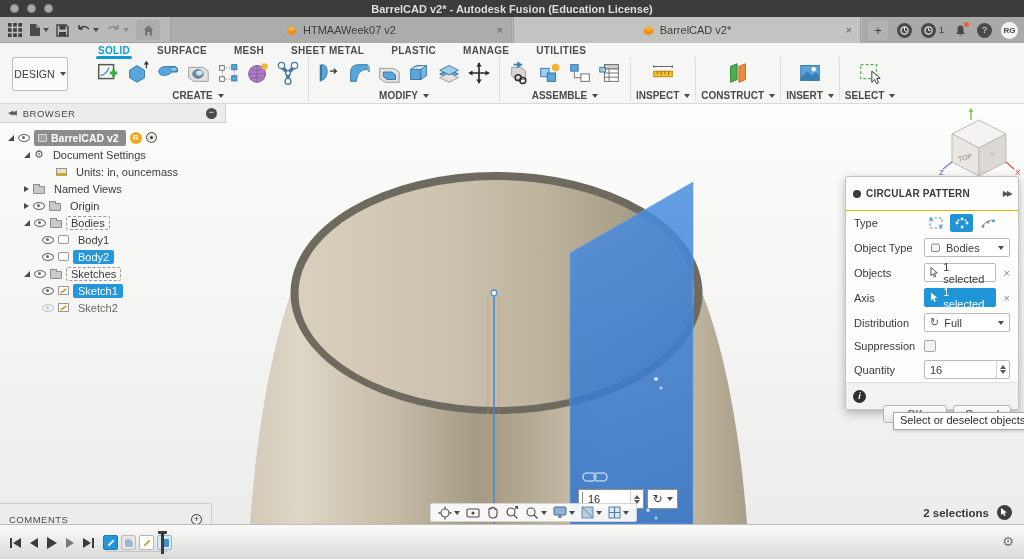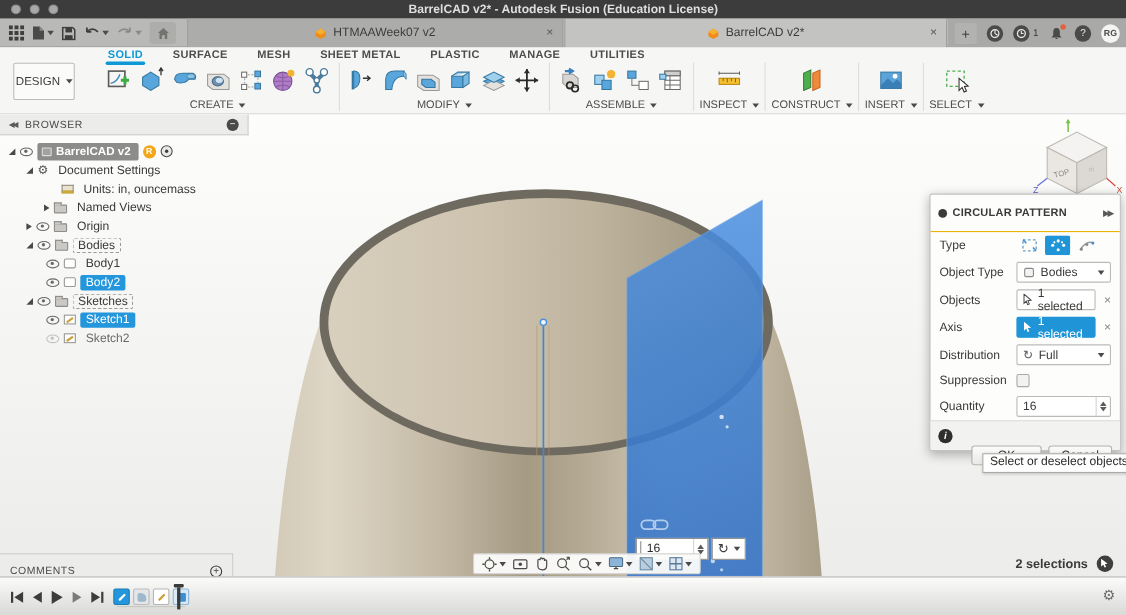--- a/index.html
+++ b/index.html
@@ -28,21 +28,21 @@
   .notif-n { font-size:9px; color:#3a3a38; margin-left:-6px; }
 
   
   .ribbon { position:absolute; left:0; top:43px; width:1024px; height:61px; background:#f6f6f4; border-bottom:1px solid #d8d8d6; }
   .rtabs { display:flex; gap:27px; padding-left:98px; height:15px; align-items:center; }
   .rtab { font-size:10px; font-weight:bold; color:#4d4d4b; letter-spacing:.3px; position:relative; }
   .rtab.active { color:#0d99d6; }
   .rtab.active::after { content:""; position:absolute; left:-2px; right:-2px; bottom:-3px; height:3px; background:#0d99d6; border-radius:2px; }
   .design-btn { position:absolute; left:12px; top:14px; width:56px; height:34px; background:#fbfbfa; border:1px solid #bdbdbb; border-radius:2px; display:flex; align-items:center; justify-content:center; gap:3px; font-size:10.5px; color:#3a3a38; }
   .rgroups { position:absolute; left:88px; top:14px; display:flex; }
-  .rgroup { display:flex; flex-direction:column; align-items:center; border-right:1px solid #dddddb; padding:0 5px; }
+  .rgroup { display:flex; flex-direction:column; align-items:center; border-right:1px solid #dddddb; padding:0 5px;font-weight:bold; }
   .rgroup:last-child { border-right:none; }
   .ricons { display:flex; align-items:center; height:32px; }
   .ric { width:30px; height:30px; display:flex; align-items:center; justify-content:center; }
   .glabel { font-size:10px; color:#4a4a48; display:flex; align-items:center; gap:3px; margin-top:1px; }
 
   
   .viewport { position:absolute; left:0; top:104px; width:1024px; height:420px; background:linear-gradient(#fdfdfc, #ececea); overflow:hidden; }
   .scene { position:absolute; left:0; top:0; }
 
   
@@ -636,21 +636,21 @@
       </div>
       <div class="brow" style="padding-left:24px">
         <span class="tri-open"></span>
         <span class="gear-g dj">⚙</span>
         <span class="blabel">Document Settings</span>
       </div>
       <div class="brow" style="padding-left:56px">
         <span class="units-ic"></span>
         <span class="blabel">Units: in, ouncemass</span>
       </div>
-      <div class="brow" style="padding-left:40px">
+      <div class="brow" style="padding-left:24px">
         <span class="tri-closed"></span>
         <span class="folder"></span>
         <span class="blabel">Named Views</span>
       </div>
       <div class="brow" style="padding-left:24px">
         <span class="tri-closed"></span>
         <span class="eye"></span>
         <span class="folder"></span>
         <span class="blabel">Origin</span>
       </div>

